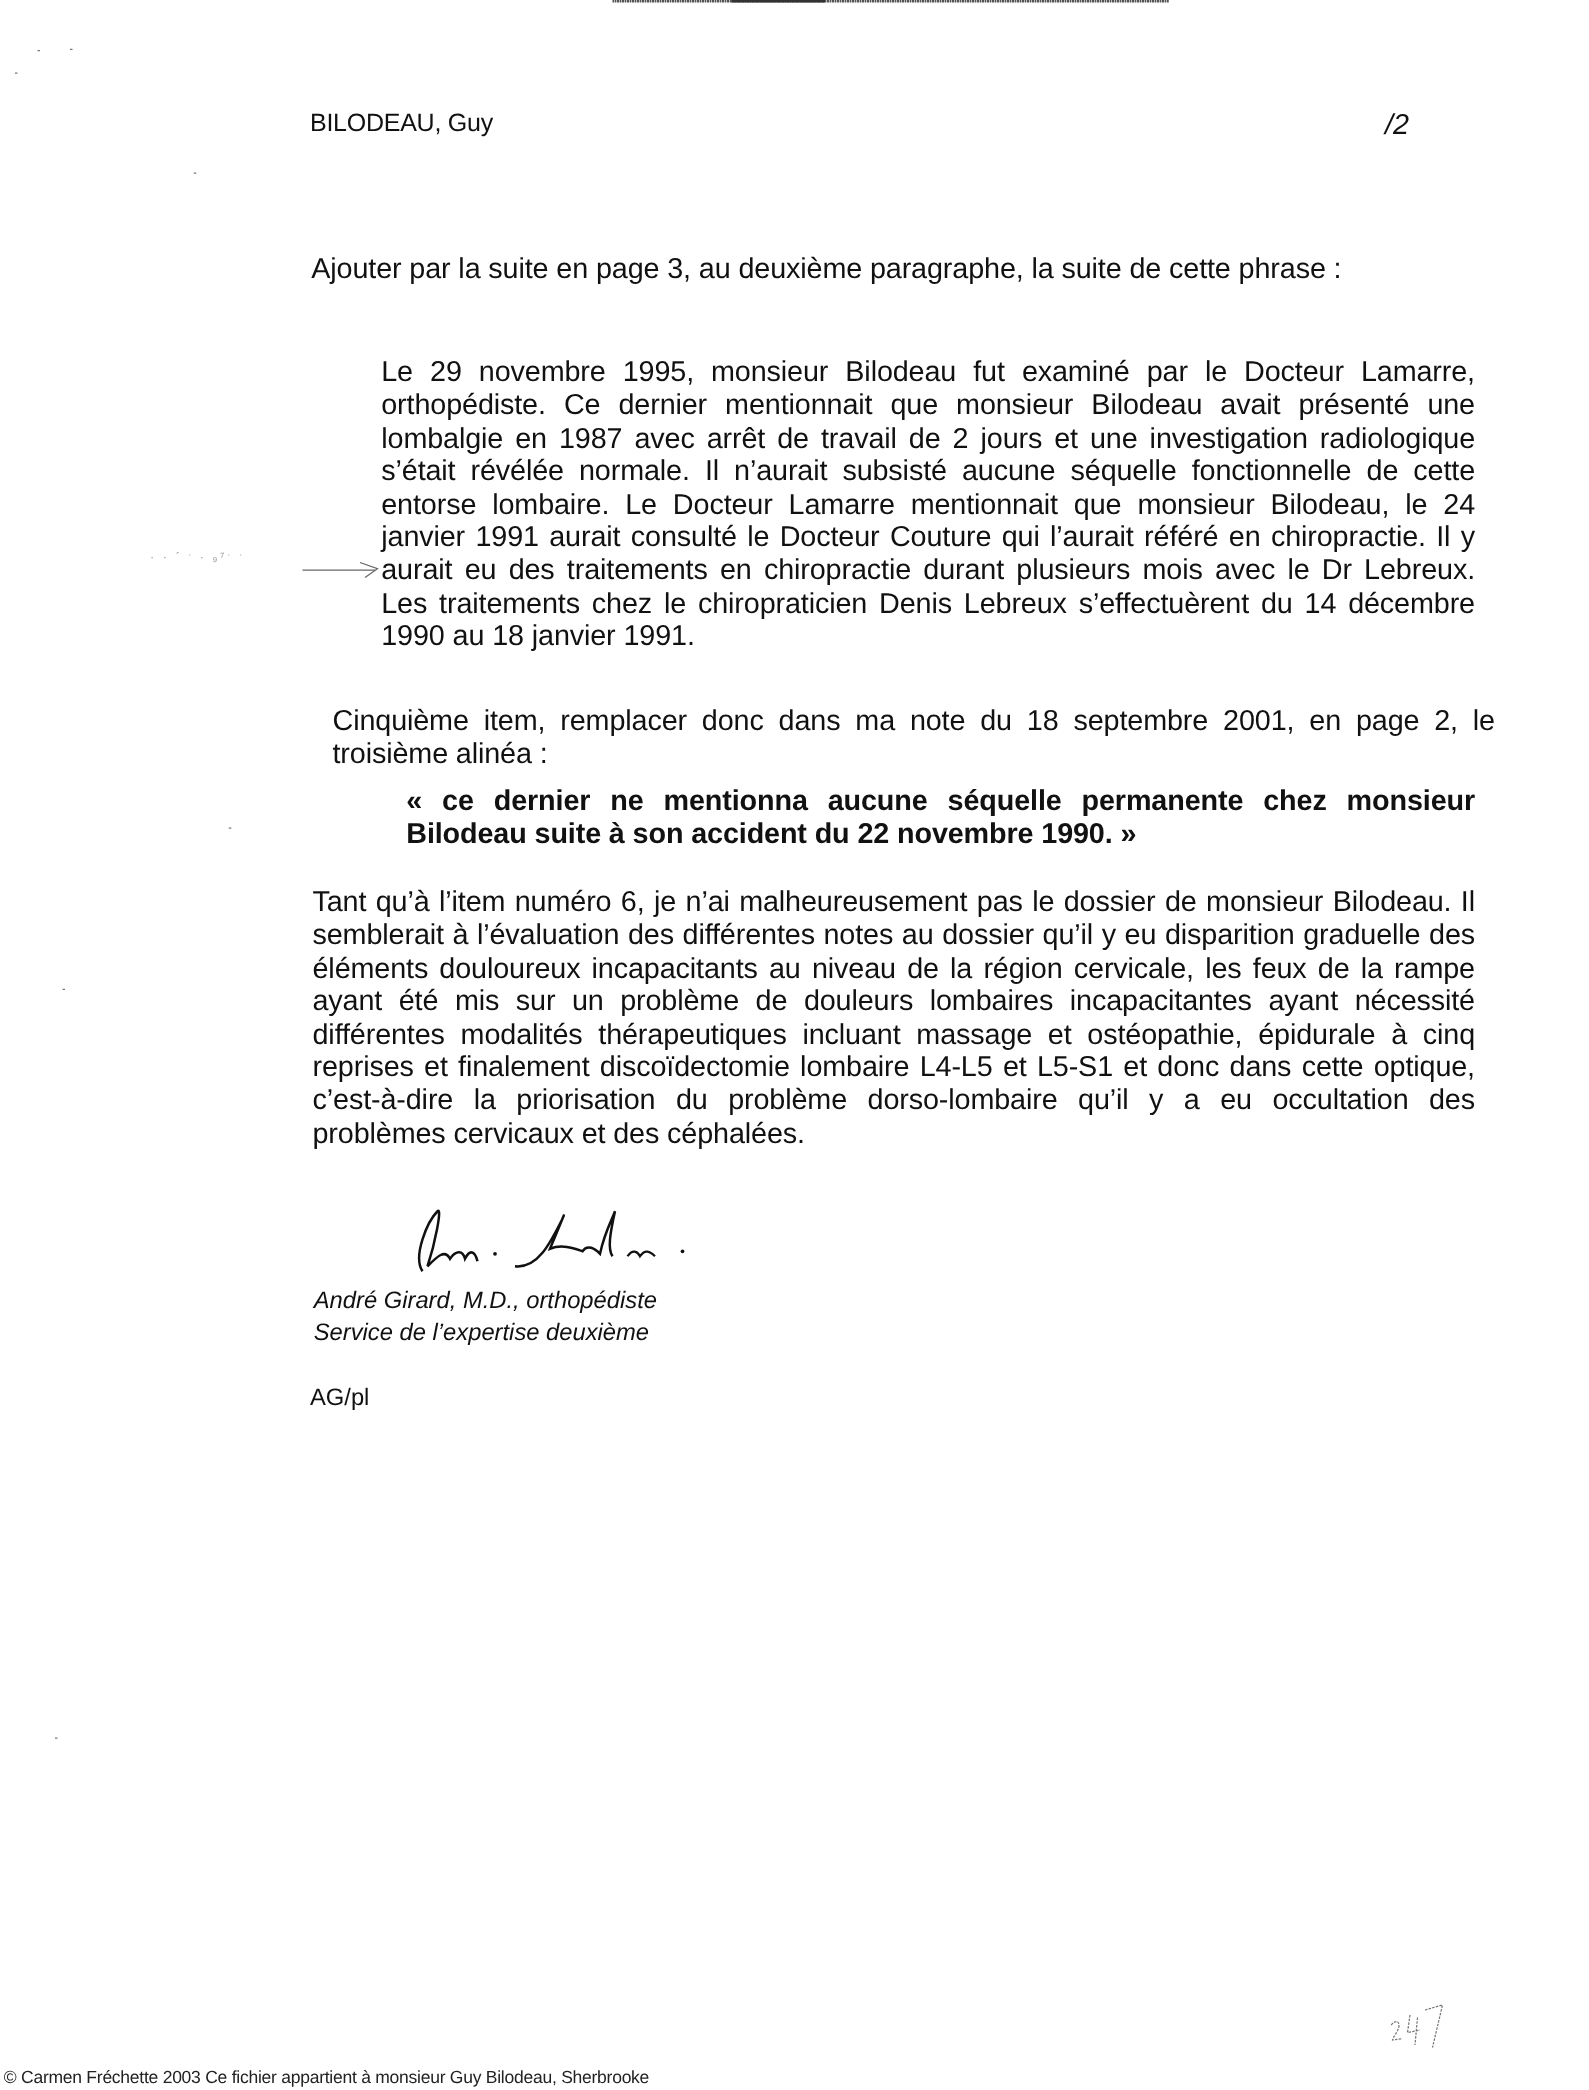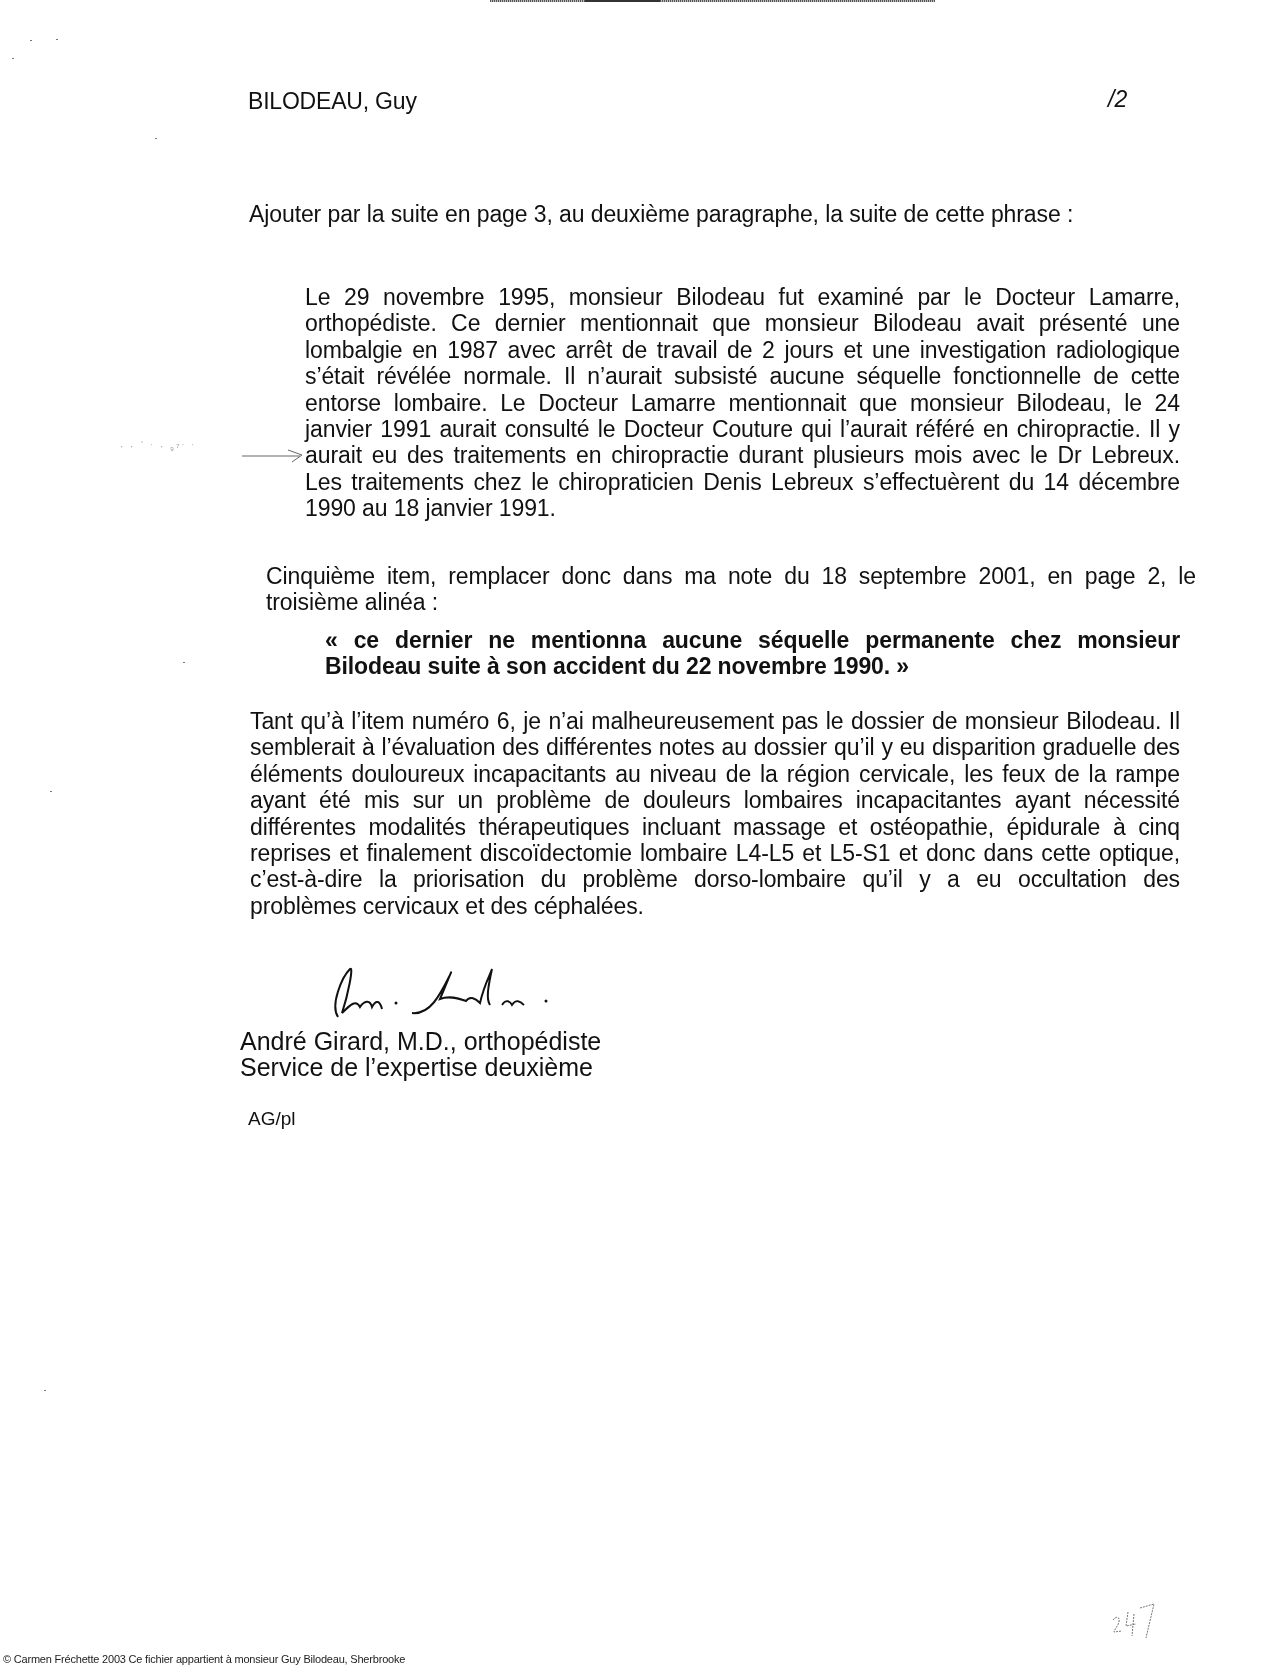--- a/index.html
+++ b/index.html
@@ -34,21 +34,21 @@
     .speck {
       position: absolute;
       width: 2px;
       height: 1px;
       background: #777;
     }
     .header-name {
       position: absolute;
       left: 248px;
       top: 88px;
-      font-size: 23px;
+      font-size: 20px;
       letter-spacing: -0.2px;
     }
     .page-number {
       position: absolute;
       left: 1108px;
       top: 86px;
       font-size: 23px;
       font-style: italic;
     }
     .para {
@@ -86,24 +86,25 @@
     }
     .signature-area {
       position: absolute;
       left: 320px;
       top: 955px;
       width: 320px;
       height: 70px;
     }
     .sig-block {
       position: absolute;
-      left: 240px;
+      left: 251px;
       top: 1028px;
-      font-size: 25px;
+      font-size: 19px;
       line-height: 26px;
+      font-style: italic;
     }
     .initials {
       position: absolute;
       left: 248px;
       top: 1108px;
       font-size: 19px;
     }
     .margin-note {
       position: absolute;
       left: 120px;
@@ -123,21 +124,21 @@
       position: absolute;
       left: 1110px;
       top: 1598px;
       width: 50px;
       height: 42px;
     }
     .footer {
       position: absolute;
       left: 3px;
       top: 1653px;
-      font-size: 11px;
+      font-size: 14px;
       color: #222;
       letter-spacing: -0.2px;
     }
   </style>
 </head>
 <body>
 
 <div class="scan-line-top">
     <div class="solid"></div>
   </div>

